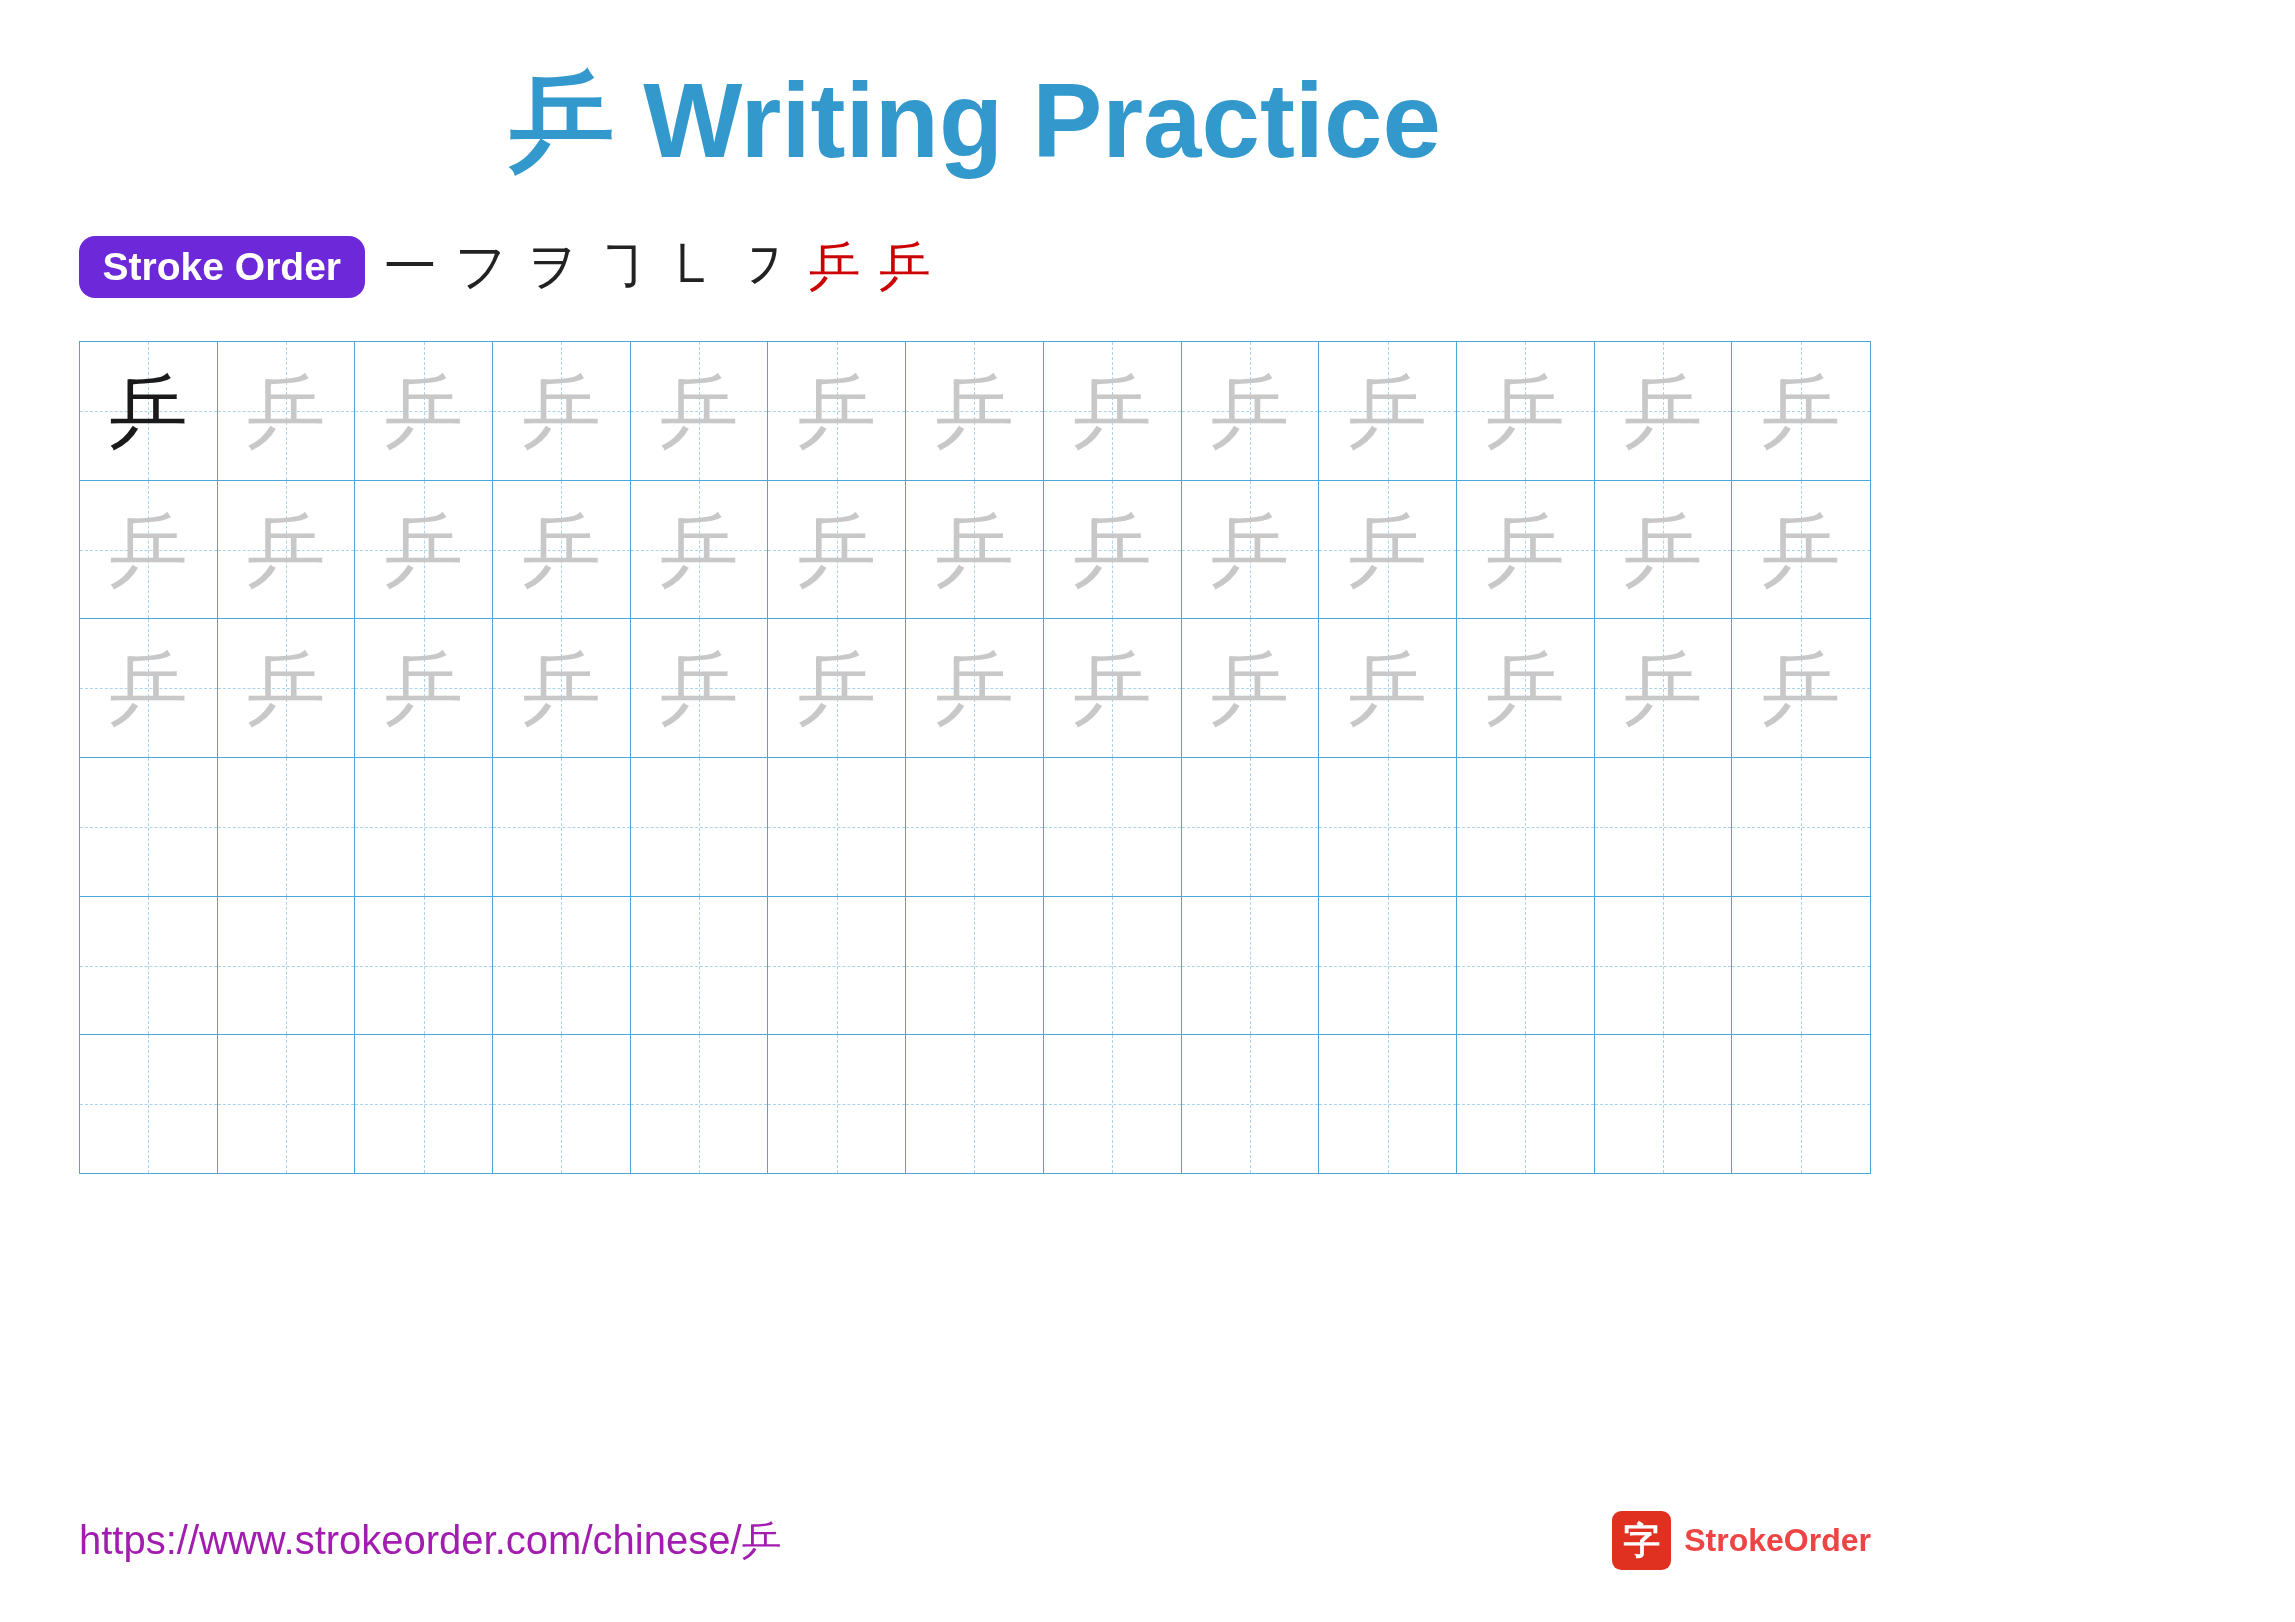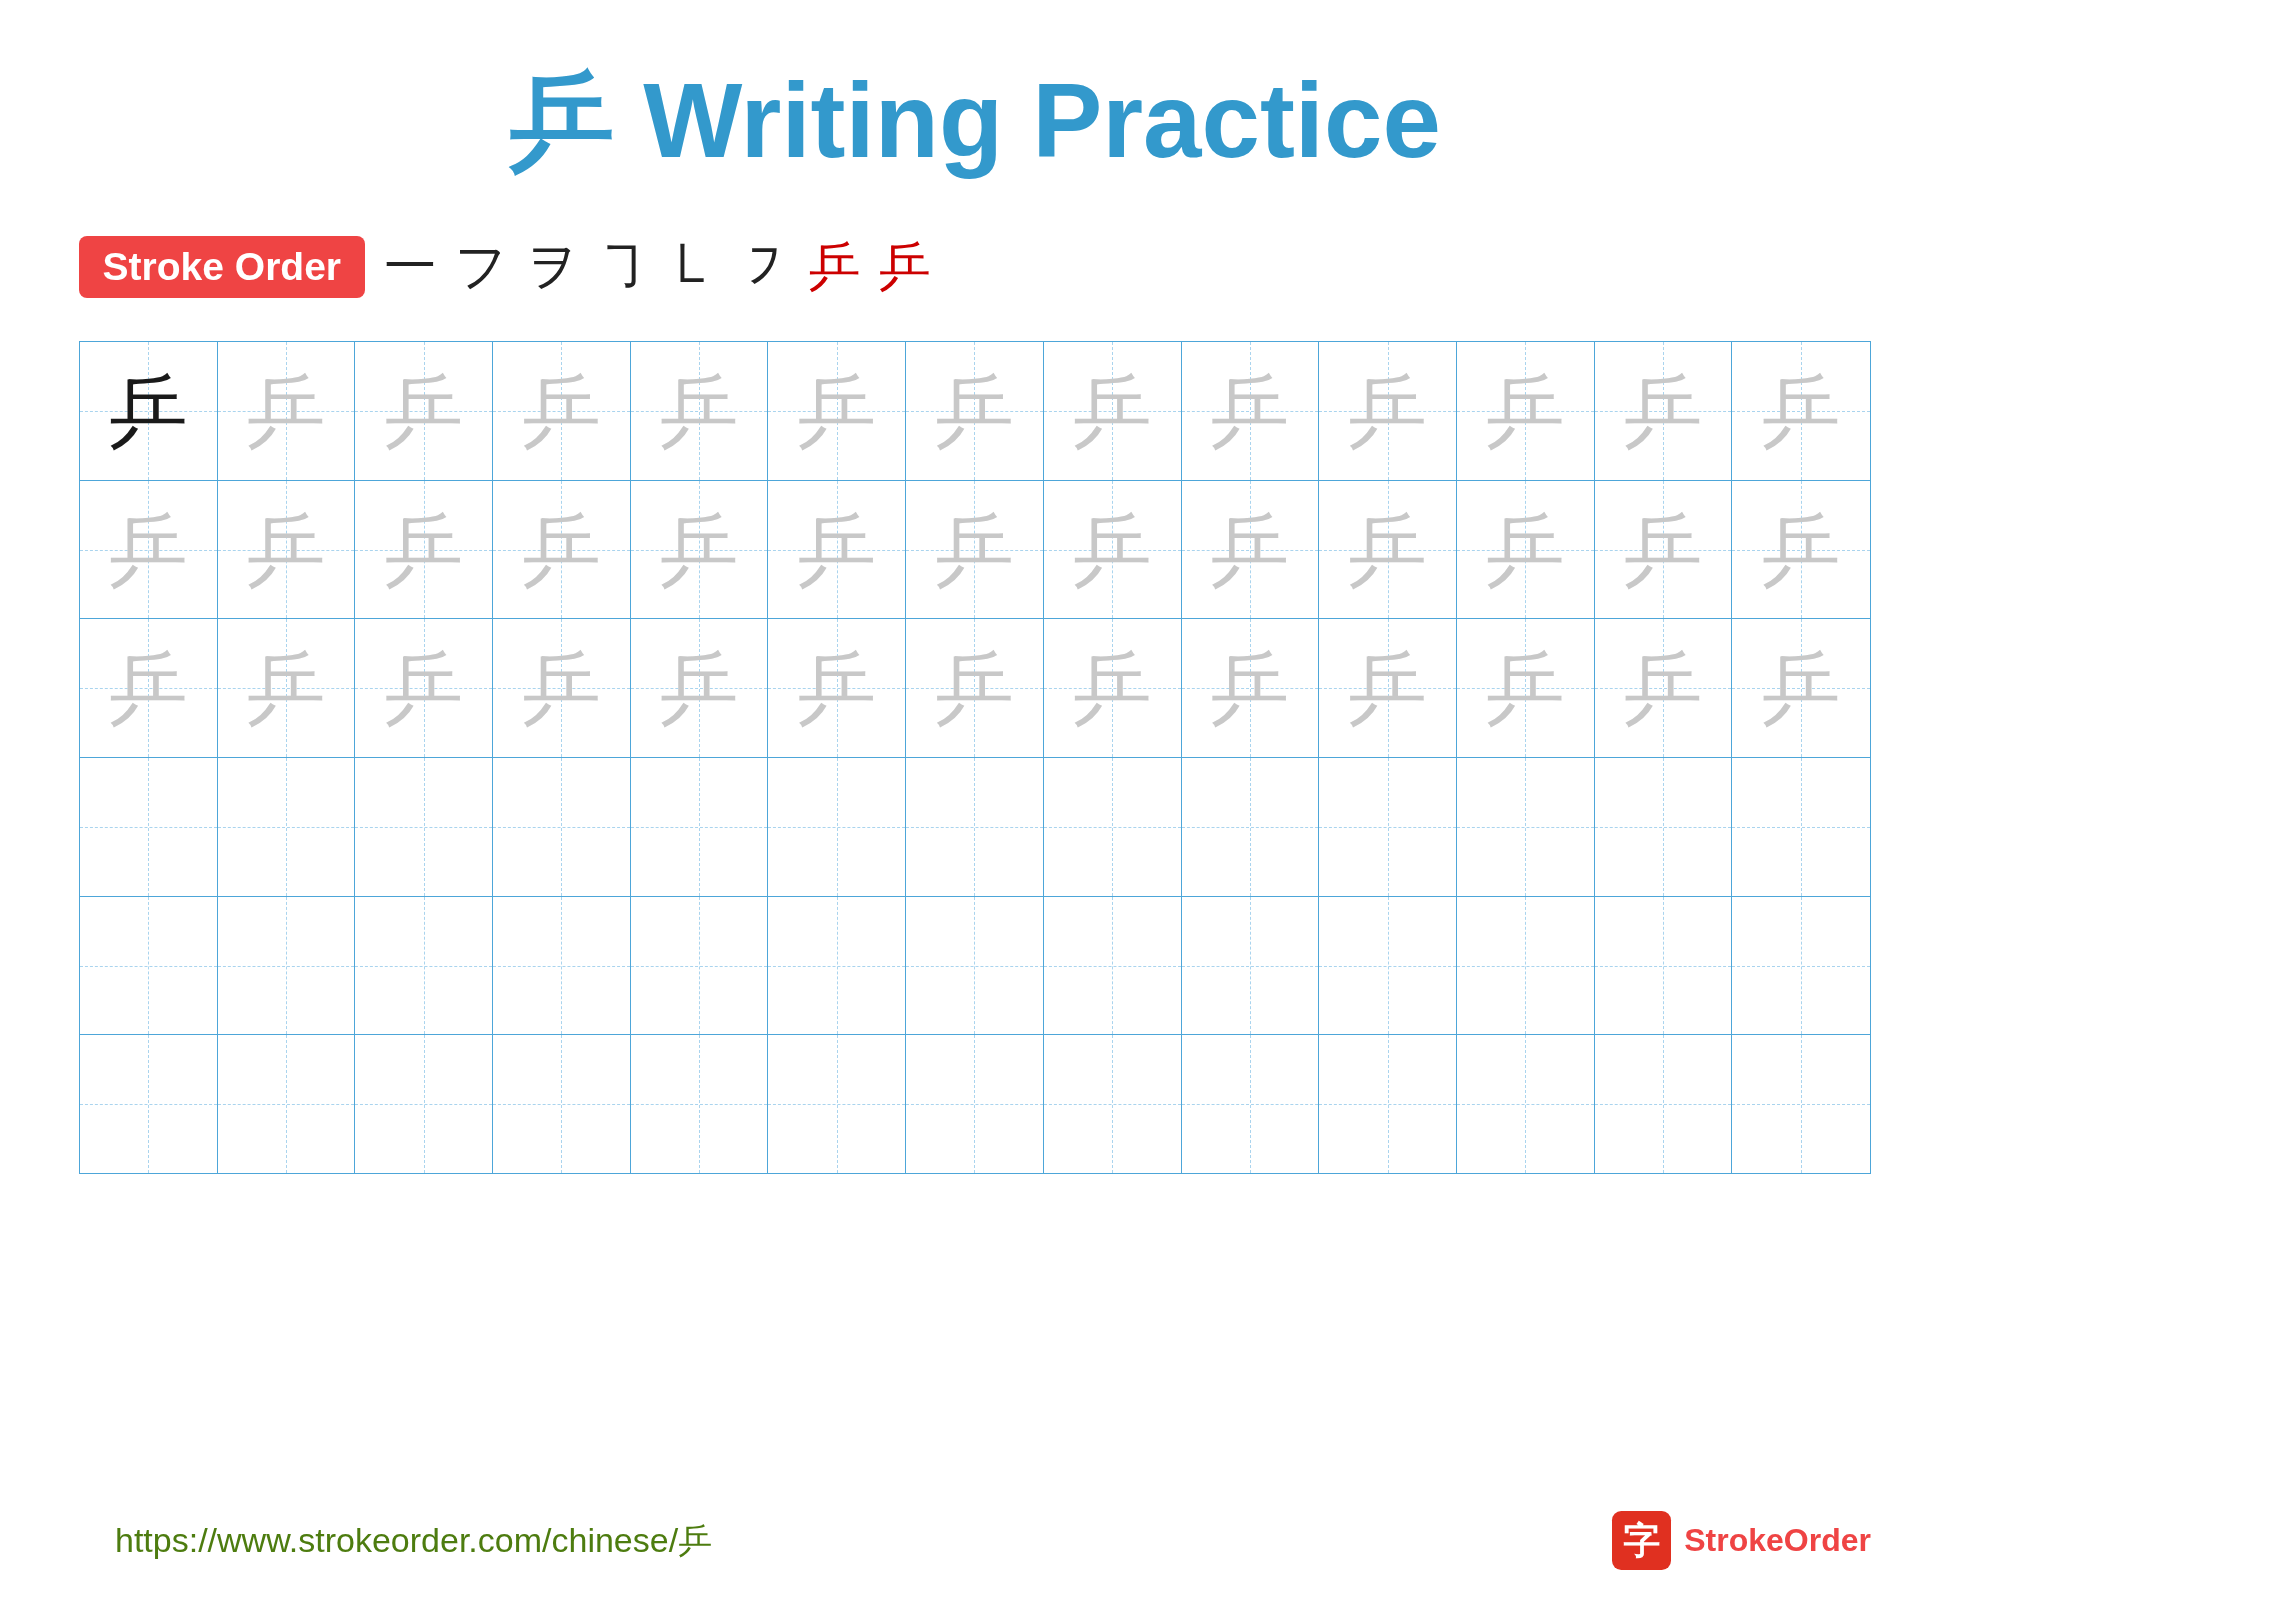--- a/index.html
+++ b/index.html
@@ -35,26 +35,26 @@
     }
 
     
     .stroke-order-section {
       display: flex;
       align-items: center;
       margin-bottom: 39px;
       gap: 19.6px;
     }
     .stroke-order-badge {
-      background: #ef4444;
+      background: #6d28d9;
       color: #fff;
       font-size: 39px;
       font-weight: bold;
       padding: 9.2px 23.6px;
-      border-radius: 8px;
+      border-radius: 16px;
       white-space: nowrap;
       text-align: right;
     }
     .stroke-order-chars {
       display: flex;
       align-items: center;
       gap: 18.3px;
       font-size: 52px;
     }
     .stroke-char {
@@ -133,23 +133,22 @@
     .footer {
       position: absolute;
       bottom: 52px;
       left: 79px;
       right: 79px;
       display: flex;
       justify-content: space-between;
       align-items: center;
     }
     .footer-url {
-      font-size: 34px;
-      color: #4d7c0f;
-      margin-left: 36px;
+      font-size: 40px;
+      color: #a21caf;
     }
     .footer-brand {
       display: flex;
       align-items: center;
       gap: 13px;
     }
     .footer-brand-icon {
       width: 59px;
       height: 59px;
       background: #e03020;

